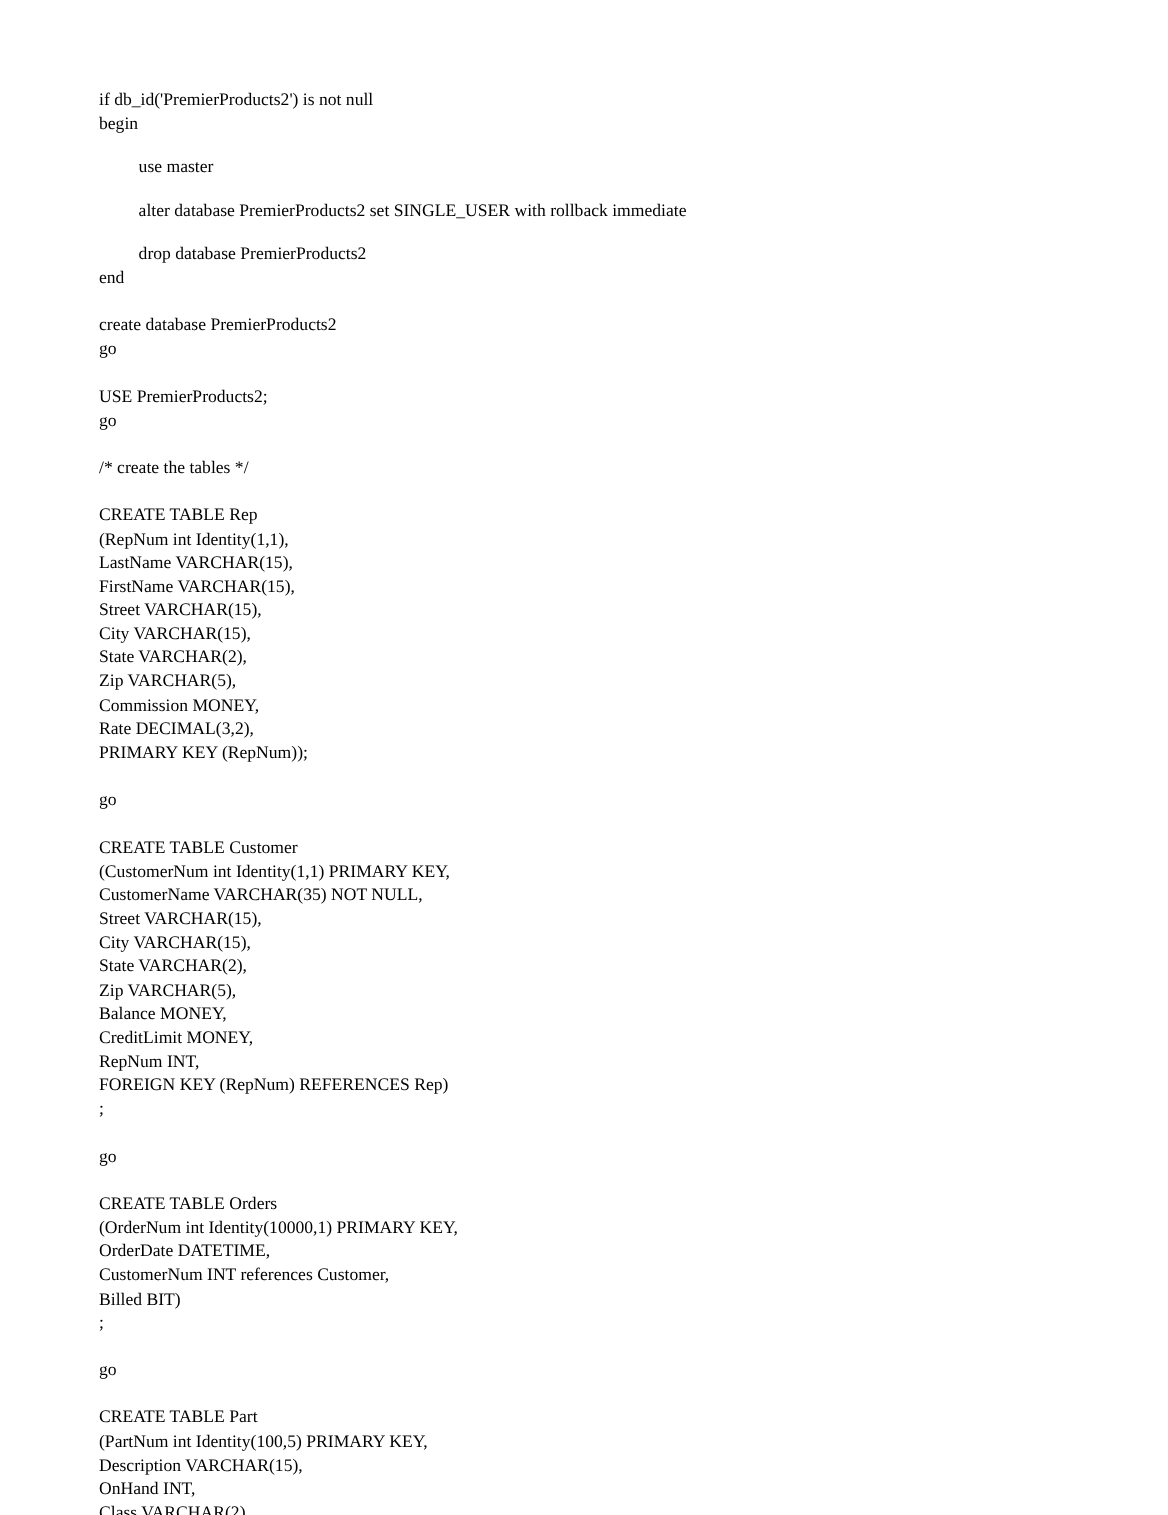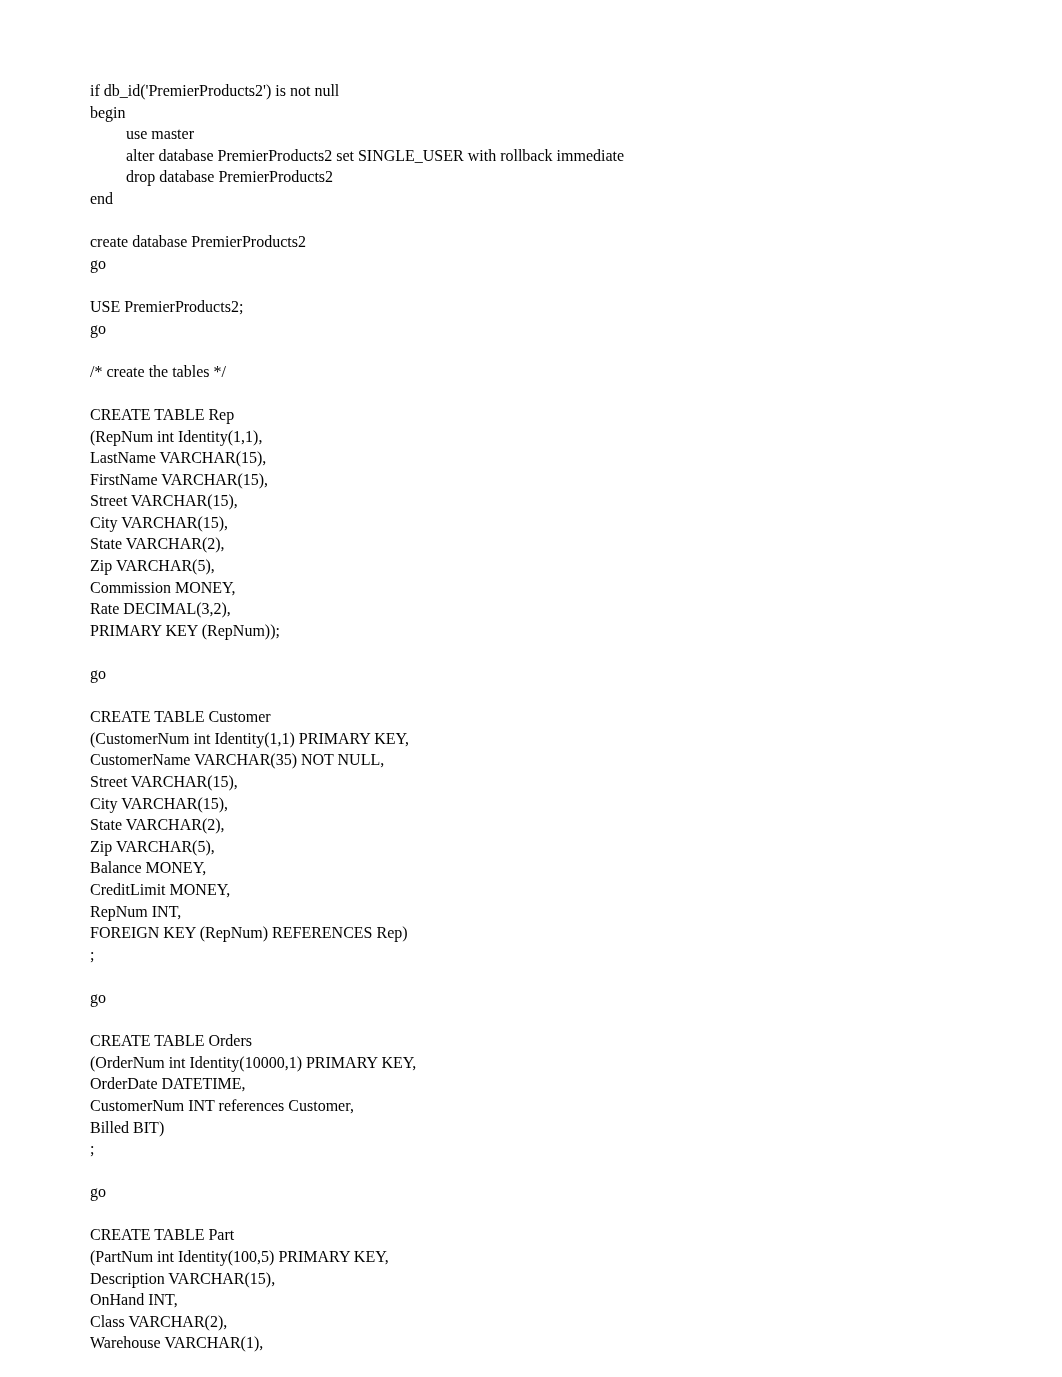--- a/index.html
+++ b/index.html
@@ -12,18 +12,19 @@
     color: #000000;
     width: 1062px;
     box-sizing: border-box;
   }
   .code-block {
     white-space: pre;
     font-family: "Times New Roman", Times, serif;
   }
   .indent {
     padding-left: 36px;
+    margin-top: 18px;
   }
 </style>
 </head>
 <body>
 
 <div class="code-block" id="code-container"><div>if db_id('PremierProducts2') is not null</div><div>begin</div><div class="indent">use master</div><div class="indent">alter database PremierProducts2 set SINGLE_USER with rollback immediate</div><div class="indent">drop database PremierProducts2</div><div>end</div><div>&nbsp;</div><div>create database PremierProducts2</div><div>go</div><div>&nbsp;</div><div>USE PremierProducts2;</div><div>go</div><div>&nbsp;</div><div>/* create the tables */</div><div>&nbsp;</div><div>CREATE TABLE Rep</div><div>(RepNum int Identity(1,1),</div><div>LastName VARCHAR(15),</div><div>FirstName VARCHAR(15),</div><div>Street VARCHAR(15),</div><div>City VARCHAR(15),</div><div>State VARCHAR(2),</div><div>Zip VARCHAR(5),</div><div>Commission MONEY,</div><div>Rate DECIMAL(3,2),</div><div>PRIMARY KEY (RepNum));</div><div>&nbsp;</div><div>go</div><div>&nbsp;</div><div>CREATE TABLE Customer</div><div>(CustomerNum int Identity(1,1) PRIMARY KEY,</div><div>CustomerName VARCHAR(35) NOT NULL,</div><div>Street VARCHAR(15),</div><div>City VARCHAR(15),</div><div>State VARCHAR(2),</div><div>Zip VARCHAR(5),</div><div>Balance MONEY,</div><div>CreditLimit MONEY,</div><div>RepNum INT,</div><div>FOREIGN KEY (RepNum) REFERENCES Rep)</div><div>;</div><div>&nbsp;</div><div>go</div><div>&nbsp;</div><div>CREATE TABLE Orders</div><div>(OrderNum int Identity(10000,1) PRIMARY KEY,</div><div>OrderDate DATETIME,</div><div>CustomerNum INT references Customer,</div><div>Billed BIT)</div><div>;</div><div>&nbsp;</div><div>go</div><div>&nbsp;</div><div>CREATE TABLE Part</div><div>(PartNum int Identity(100,5) PRIMARY KEY,</div><div>Description VARCHAR(15),</div><div>OnHand INT,</div><div>Class VARCHAR(2),</div><div>Warehouse VARCHAR(1),</div></div>
 
 </body></html>

